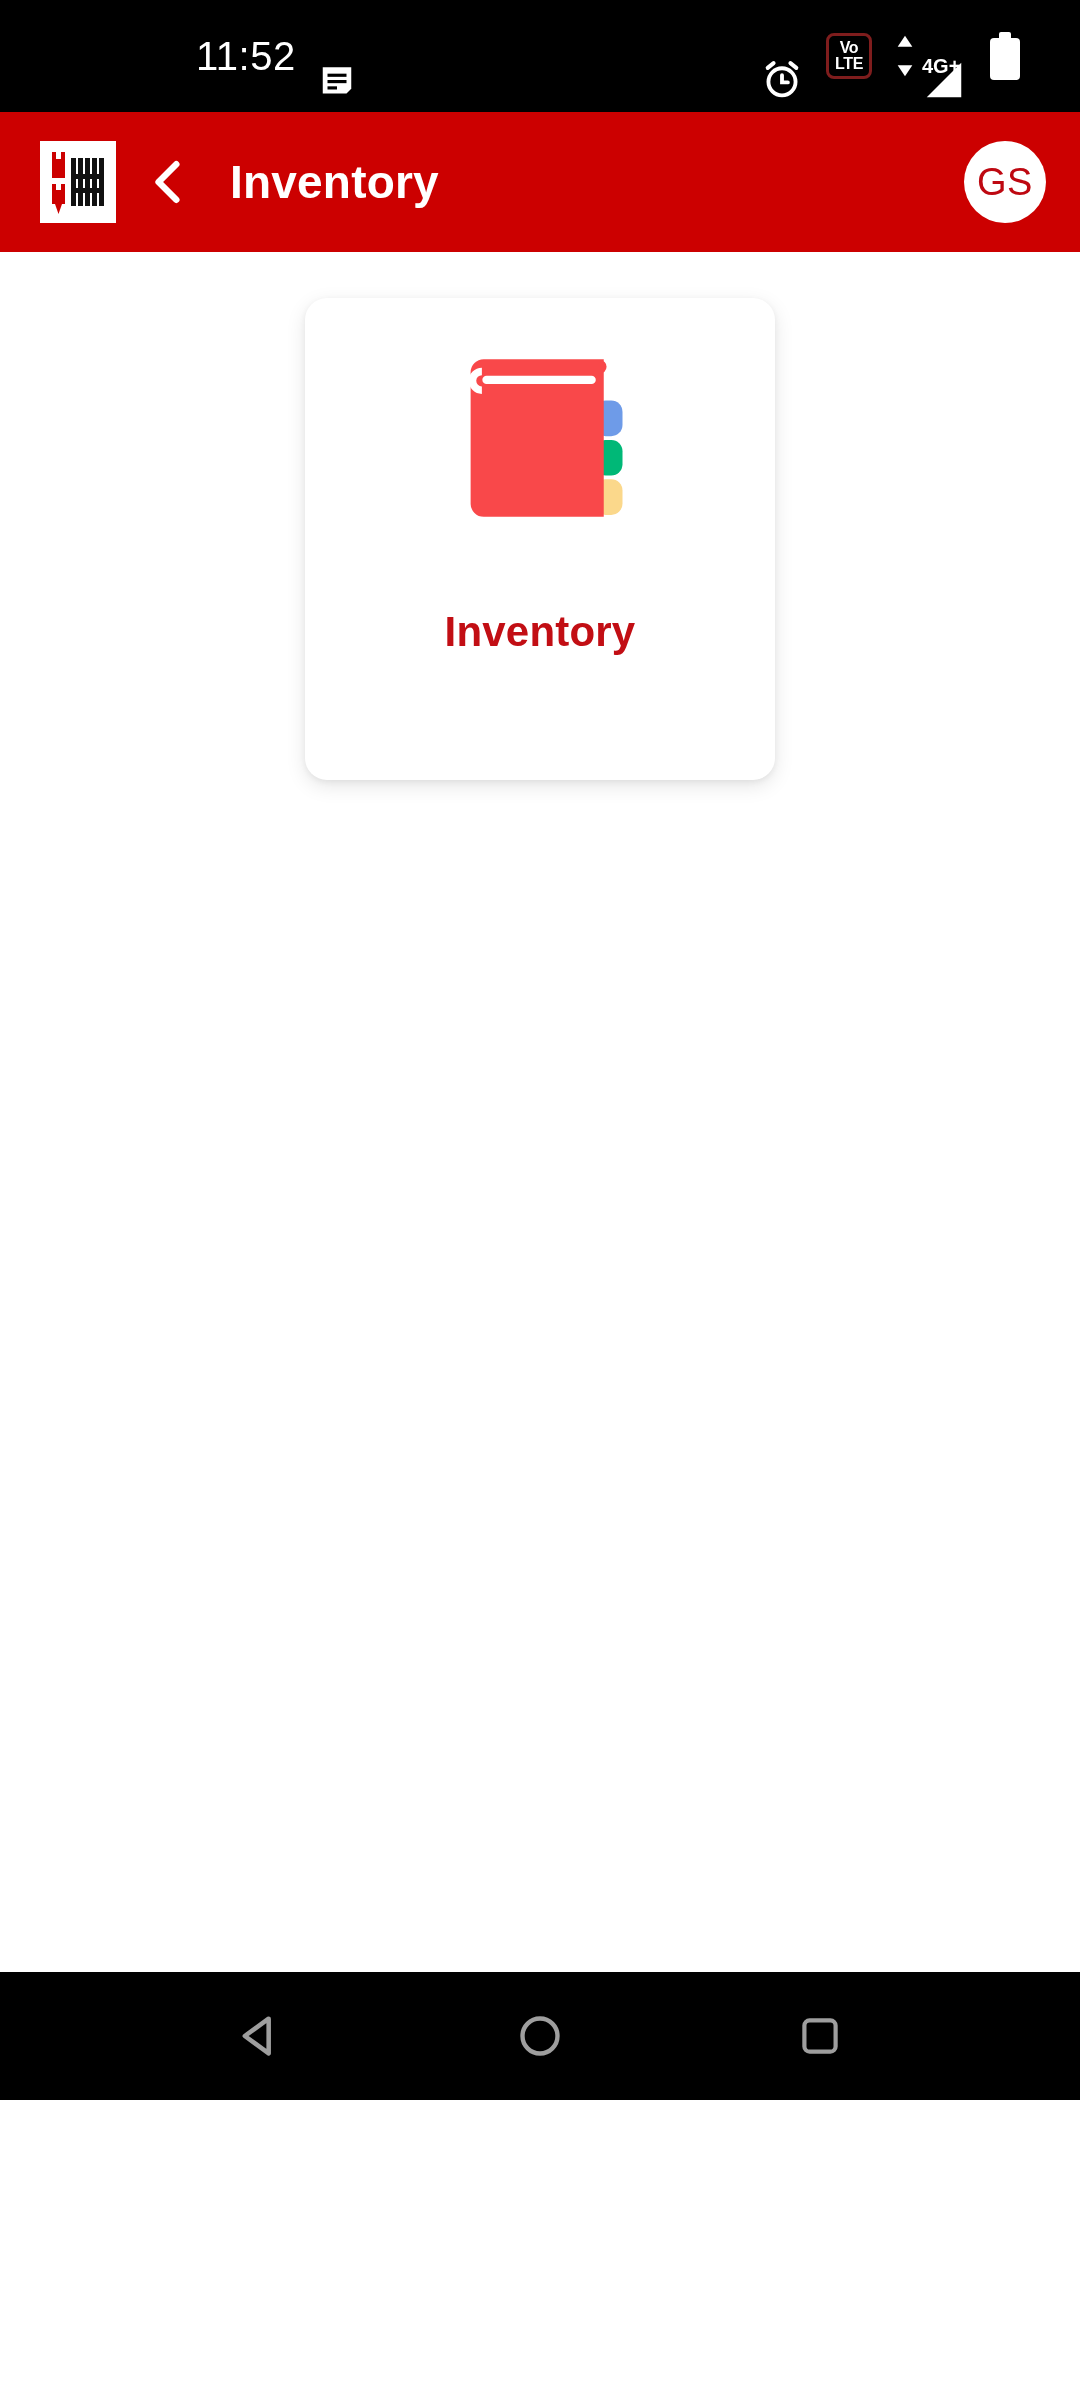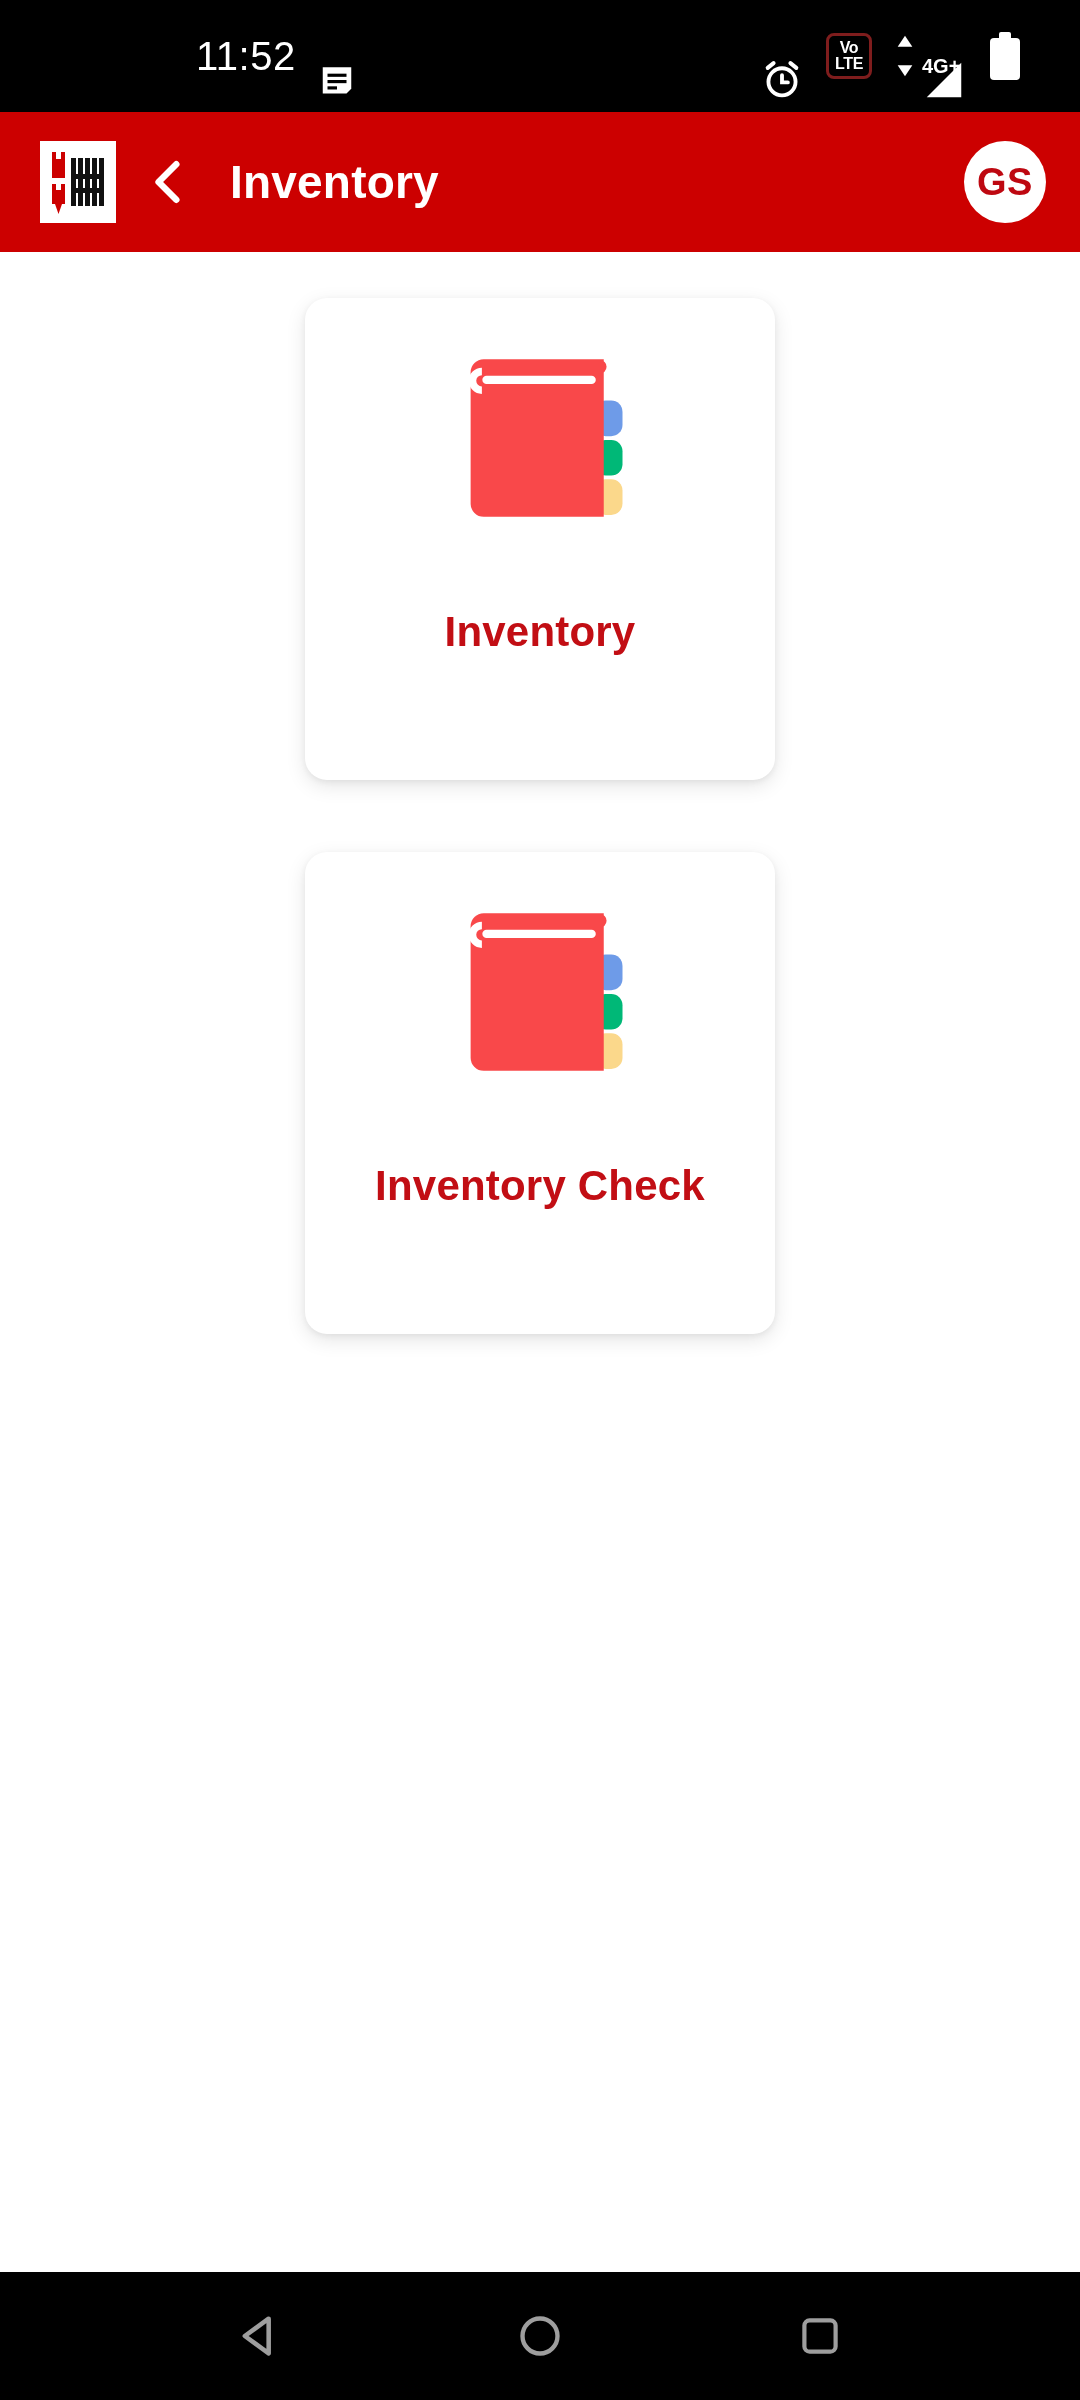--- a/index.html
+++ b/index.html
@@ -4,21 +4,21 @@
 <style>
   * { margin:0; padding:0; box-sizing:border-box; }
   html, body {
     width:1080px; height:2400px;
     background:#ffffff;
     font-family:"Liberation Sans", sans-serif;
     overflow:hidden;
   }
   #screen {
     position:relative;
-    width:1080px; height:2400px;
+    width:1080px; height:2100px;
     background:#ffffff;
     display:flex; flex-direction:column;
   }
 
   
   .status-bar {
     height:112px;
     background:#000000;
     display:flex; align-items:center;
     padding:0 36px;
@@ -66,21 +66,21 @@
   }
   .app-title {
     color:#ffffff; font-size:46px; font-weight:700;
     letter-spacing:0.2px; margin-left:22px; flex:1 1 auto;
     white-space:nowrap;
   }
   .avatar {
     width:82px; height:82px; border-radius:50%;
     background:#ffffff; color:#BE0811;
     display:flex; align-items:center; justify-content:center;
-    font-size:38px; font-weight:700; letter-spacing:0.5px;
+    font-size:38px; font-weight:400; letter-spacing:0.5px;
     flex:0 0 auto;
   }
 
   
   .content {
     flex:1 1 auto;
     background:#ffffff;
     display:flex; flex-direction:column; align-items:center;
     padding-top:46px;
     overflow:hidden;
@@ -210,34 +210,20 @@
           <rect x="79" y="70" width="15" height="19" rx="6" fill="#FBD88B"></rect>
           <path d="M20 6h64v84H20a7 7 0 0 1-7-7V13a7 7 0 0 1 7-7z" fill="#F9484A"></path>
           <path d="M20 10h62" stroke="#F9484A" stroke-width="7" stroke-linecap="round"></path>
           <path d="M21.5 17h56" stroke="#ffffff" stroke-width="4.5" stroke-linecap="round"></path>
           <path d="M19 12.5a5 5 0 0 0 0 10" fill="none" stroke="#ffffff" stroke-width="4"></path>
         </svg>
       </div>
       <div class="tile-label">Inventory</div>
     </div>
 
-    <div class="tile">
-      <div class="tile-icon">
-        <svg width="190" height="180" viewBox="0 0 100 96">
-          <rect x="79" y="28" width="15" height="19" rx="6" fill="#6E9BE8"></rect>
-          <rect x="79" y="49" width="15" height="19" rx="6" fill="#00B877"></rect>
-          <rect x="79" y="70" width="15" height="19" rx="6" fill="#FBD88B"></rect>
-          <path d="M20 6h64v84H20a7 7 0 0 1-7-7V13a7 7 0 0 1 7-7z" fill="#F9484A"></path>
-          <path d="M20 10h62" stroke="#F9484A" stroke-width="7" stroke-linecap="round"></path>
-          <path d="M21.5 17h56" stroke="#ffffff" stroke-width="4.5" stroke-linecap="round"></path>
-          <path d="M19 12.5a5 5 0 0 0 0 10" fill="none" stroke="#ffffff" stroke-width="4"></path>
-        </svg>
-      </div>
-      <div class="tile-label">Inventory Check</div>
-    </div>
 
   </div>
 
   <div class="nav-bar">
     <div class="nav-btn">
       <svg width="52" height="52" viewBox="0 0 24 24">
         <path d="M16 4 5 12l11 8z" fill="none" stroke="#9E9E9E" stroke-width="2.1" stroke-linejoin="round"></path>
       </svg>
     </div>
     <div class="nav-btn">

